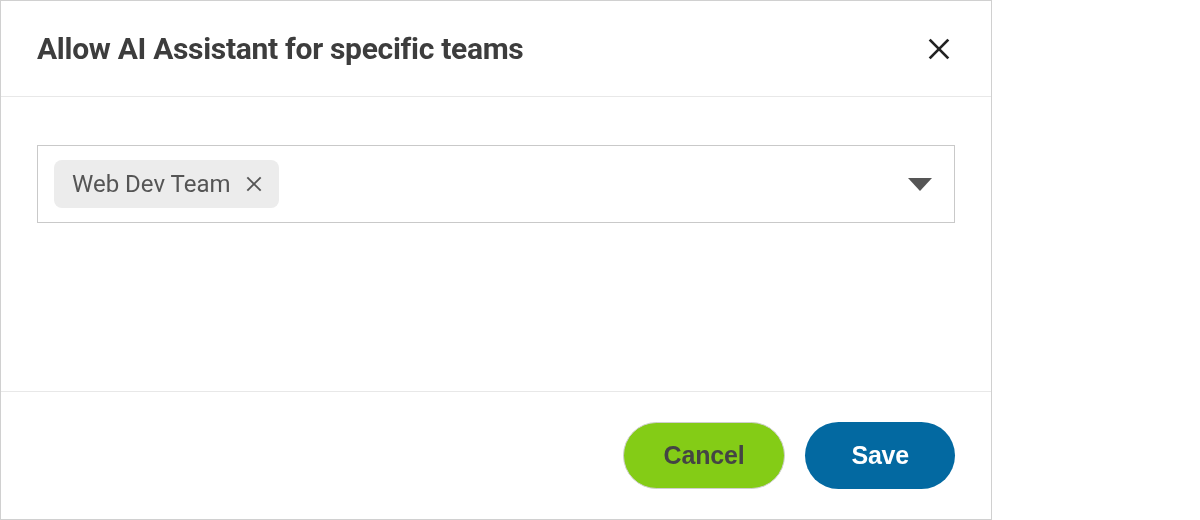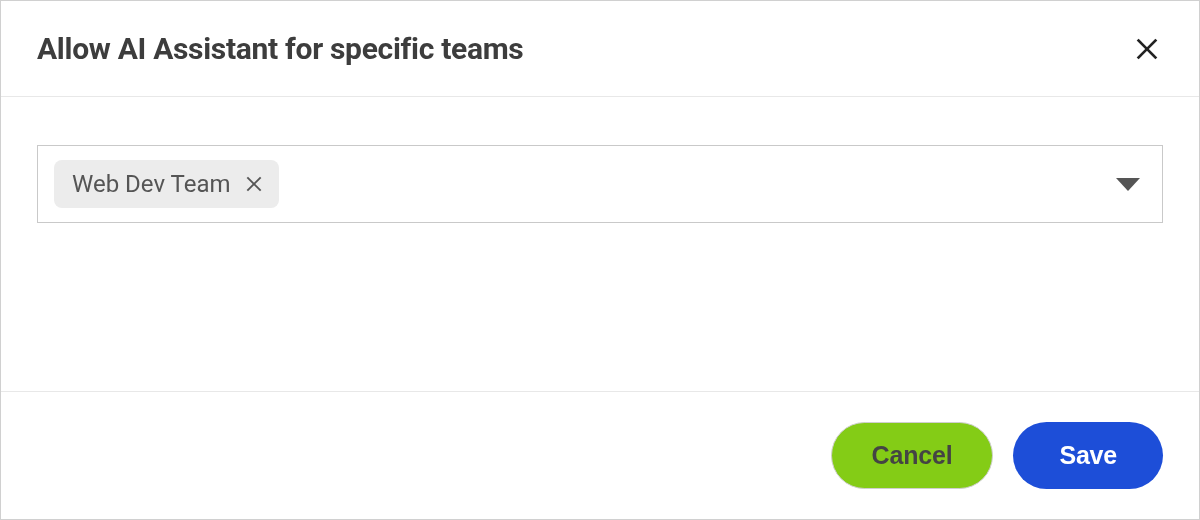--- a/index.html
+++ b/index.html
@@ -7,21 +7,21 @@
       margin: 0;
       padding: 0;
     }
     body {
       font-family: -apple-system, BlinkMacSystemFont, "Segoe UI", Roboto, Helvetica, Arial, sans-serif;
       background: #fff;
       width: 1200px;
       height: 520px;
     }
     .dialog {
-      width: 1200px;
+      width: 992px;
       height: 520px;
       border: 1px solid #d0d0d0;
       background: #fff;
       display: flex;
       flex-direction: column;
     }
     .dialog-header {
       display: flex;
       align-items: center;
       justify-content: space-between;
@@ -125,21 +125,21 @@
       cursor: pointer;
       border: none;
       letter-spacing: -0.2px;
     }
     .btn-secondary {
       background: #84cc16;
       color: #444;
       border: 1.5px solid #cfcfcf;
     }
     .btn-primary {
-      background: #1d4ed8;
+      background: #0369a1;
       color: #fff;
       padding: 18px 46px;
     }
   </style>
 </head>
 <body>
 
 <div class="dialog">
   <div class="dialog-header">
     <div class="dialog-title">Allow AI Assistant for specific teams</div>

